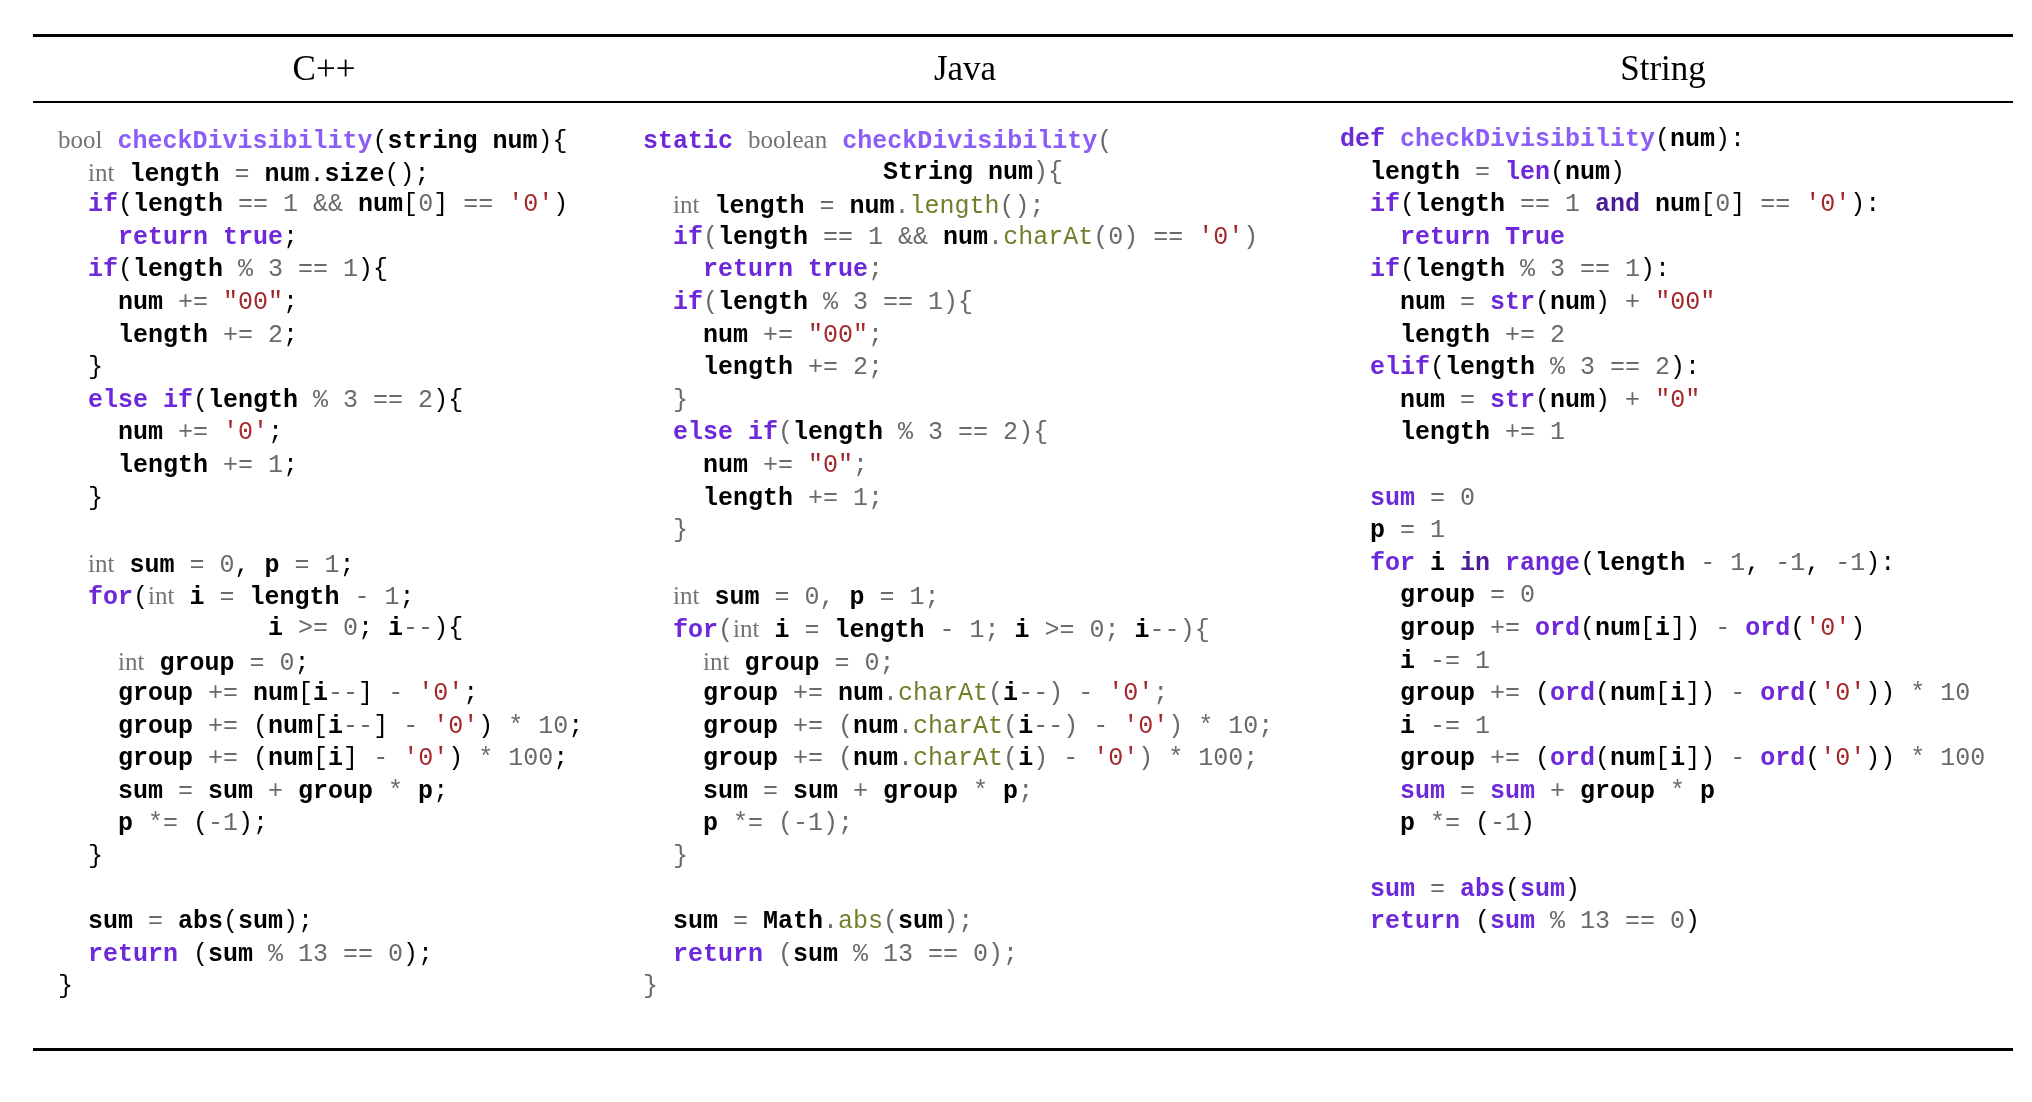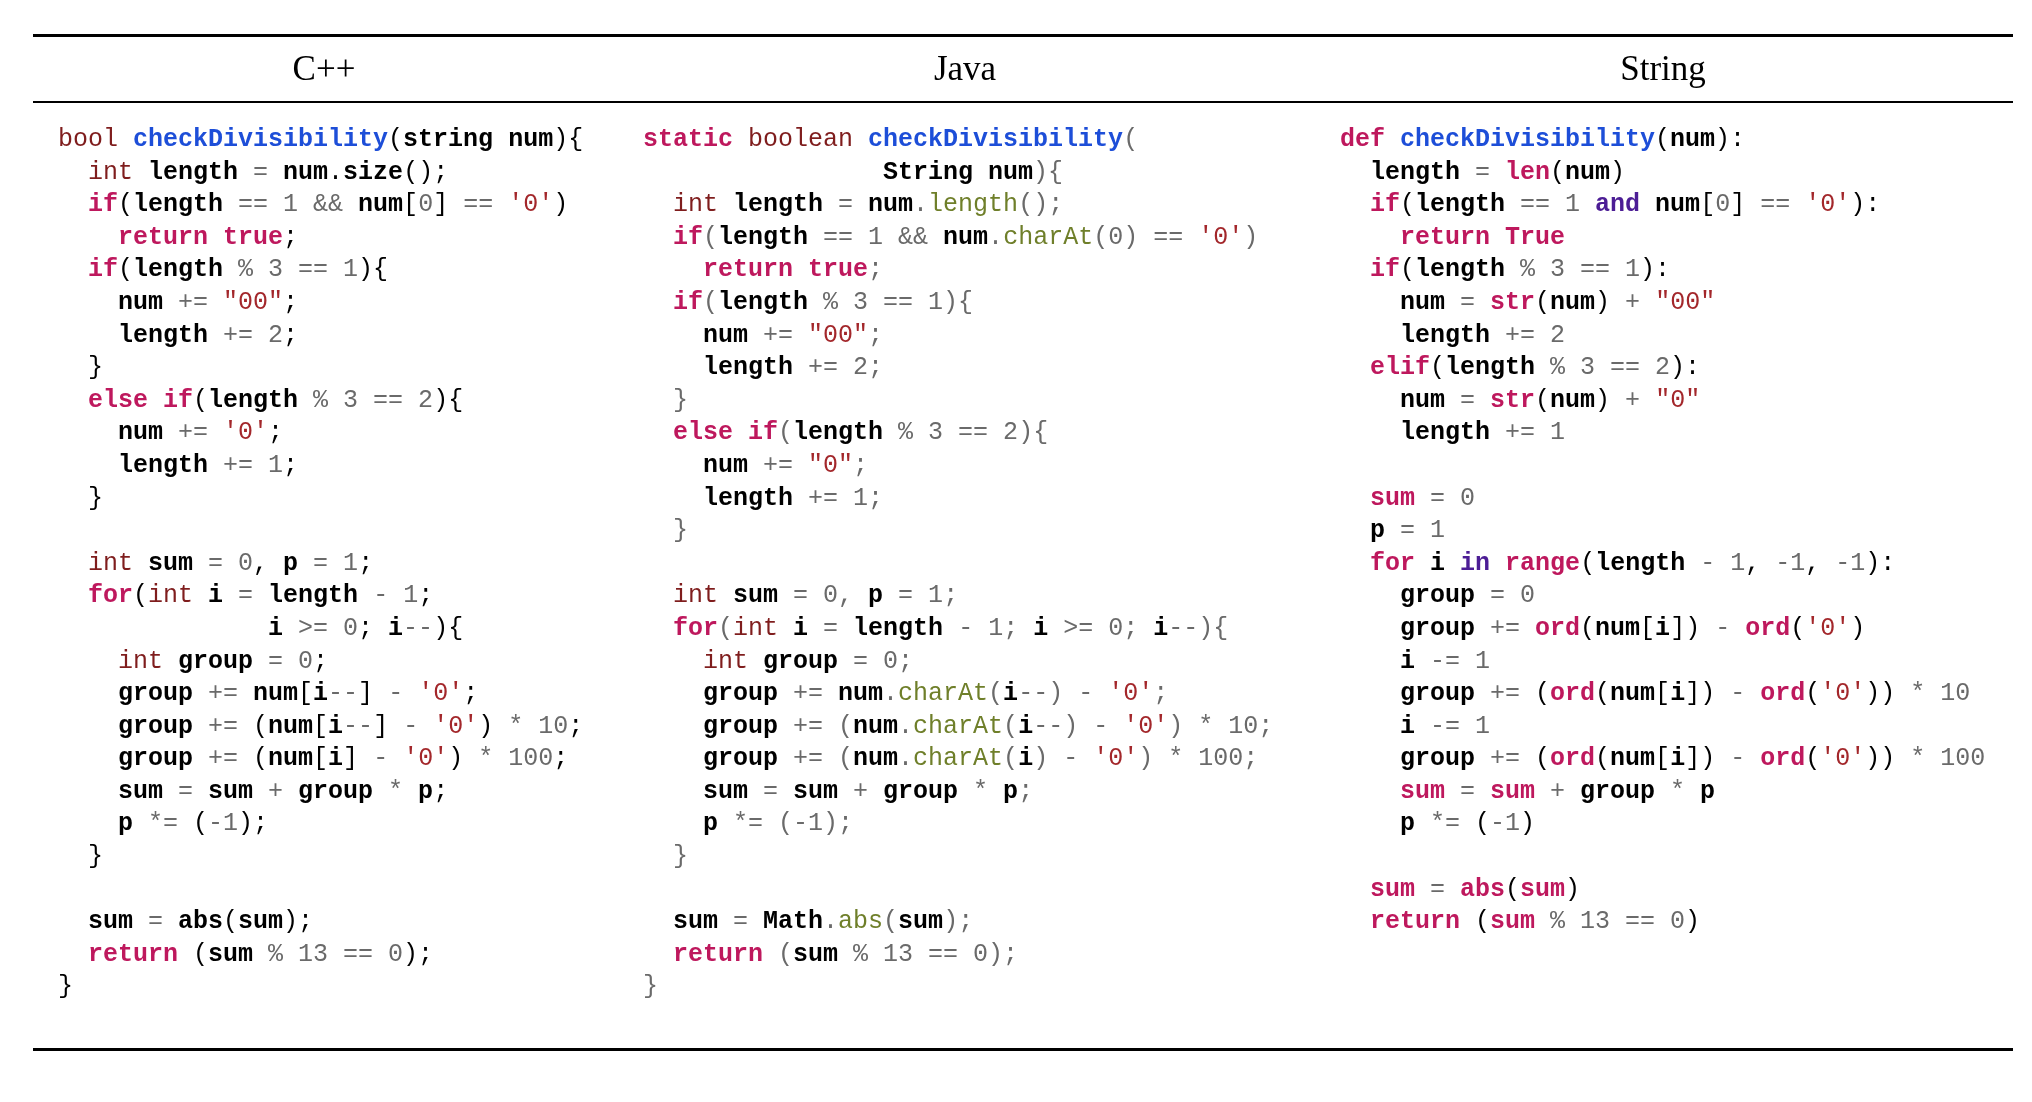--- a/index.html
+++ b/index.html
@@ -4,23 +4,23 @@
 <style>
   html, body { margin: 0; padding: 0; background: #ffffff; }
   body { width: 2032px; height: 1102px; position: relative; overflow: hidden; }
   .rule { position: absolute; left: 33px; width: 1980px; background: #000; }
   .rule.top { top: 34px; height: 3px; }
   .rule.mid { top: 101px; height: 2px; }
   .rule.bot { top: 1048px; height: 3px; }
   .hdr { position: absolute; top: 44px; height: 50px; line-height: 50px; font-family: "Liberation Serif", "DejaVu Serif", serif; font-size: 35px; color: #000; text-align: center; width: 300px; }
   .code { position: absolute; top: 124px; font-family: "Liberation Mono", "DejaVu Sans Mono", monospace; font-size: 25px; line-height: 32.6px; white-space: pre; color: #000; font-weight: bold; }
   .line { display: block; height: 32.6px; }
-  .t-kw { color: #7f1d1d; font-weight: normal; }
-  .t-ctl { color: #be185d; font-weight: bold; }
-  .t-fn { color: #1d4ed8; font-weight: bold; }
+  .t-kw { color: #737373; font-weight: normal; font-family: Liberation Serif, serif; }
+  .t-ctl { color: #6d28d9; font-weight: bold; }
+  .t-fn { color: #8b5cf6; font-weight: bold; }
   .t-op { color: #6a6a6a; font-weight: normal; }
   .t-str { color: #a3272b; font-weight: normal; }
   .t-id { color: #000; font-weight: bold; }
   .t-pun { color: #000; font-weight: normal; }
   .t-gpun { color: #6a6a6a; font-weight: normal; }
   .t-meth { color: #6f7f2a; font-weight: normal; }
   .t-pkw { color: #4c1d95; font-weight: bold; }
   .t-sp { font-weight: normal; }
 </style>
 </head>

